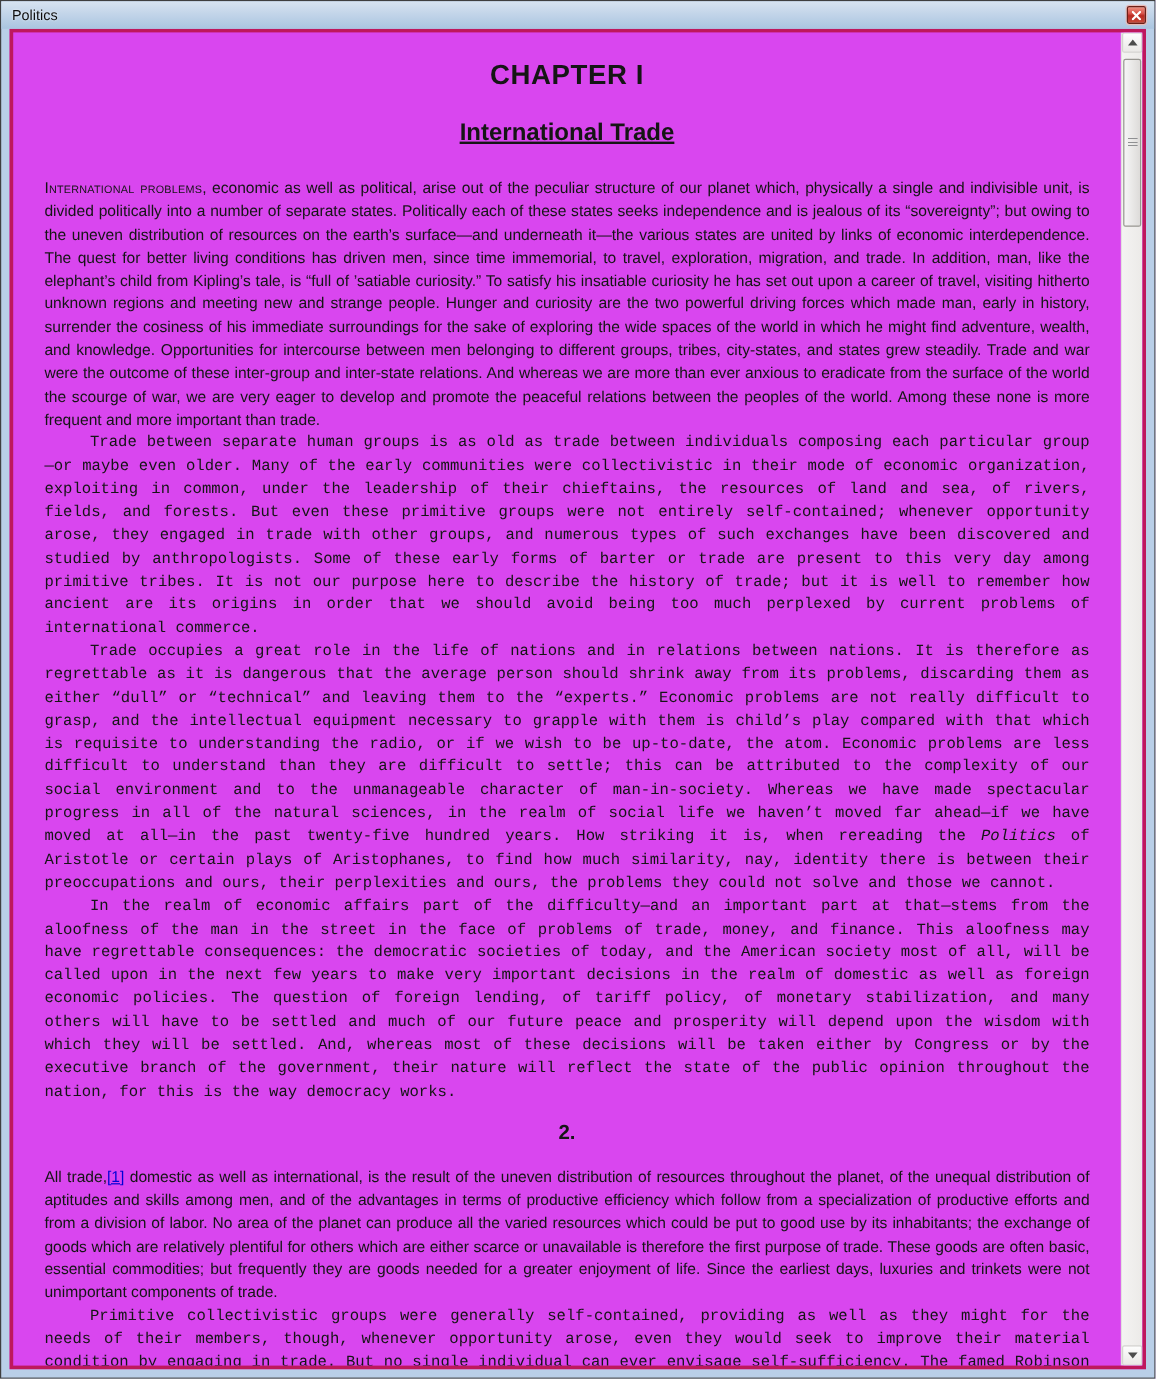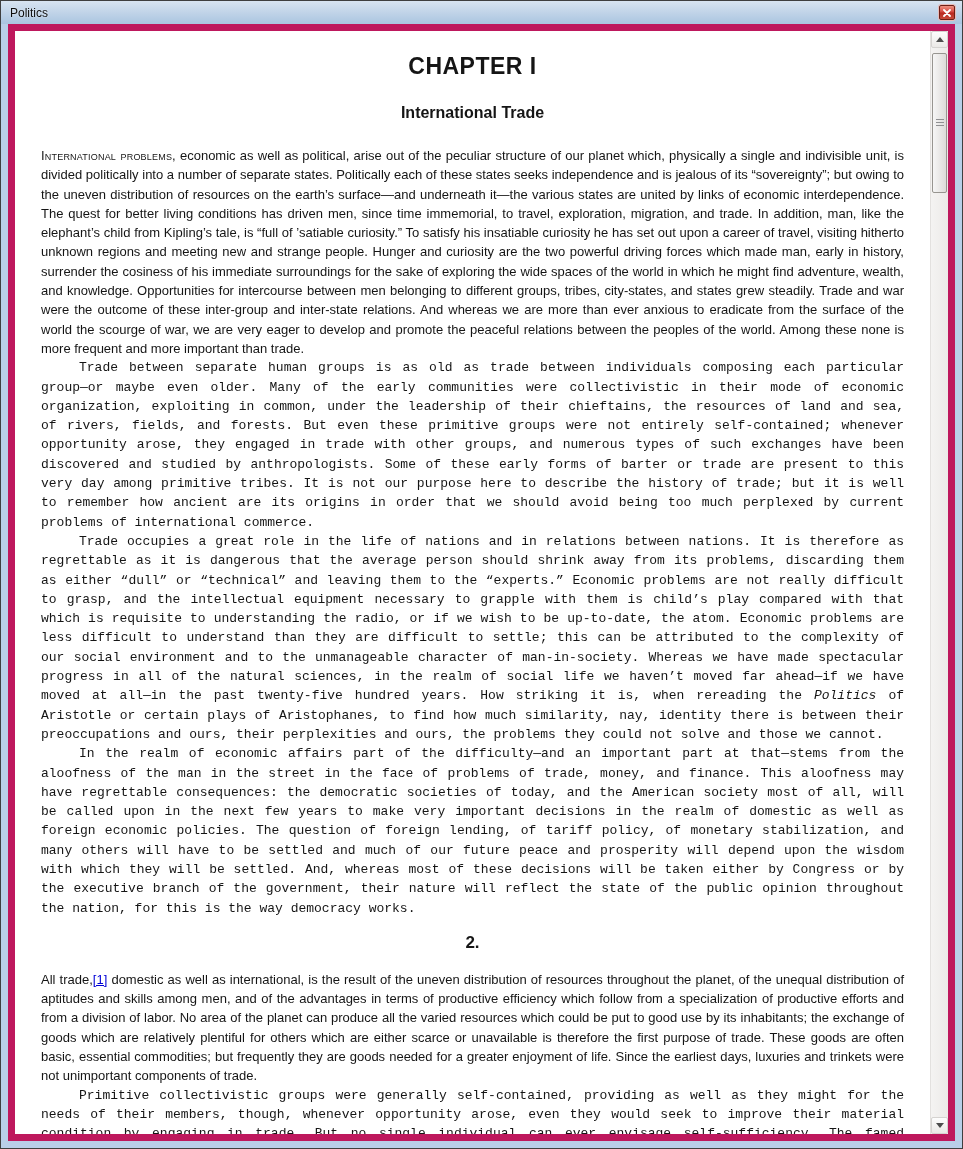--- a/index.html
+++ b/index.html
@@ -46,46 +46,47 @@
     align-items: center;
     justify-content: center;
     cursor: default;
   }
   .close-btn svg { display: block; }
 
   
   .main {
     flex: 1 1 auto;
     margin: 0 7px 7px 7px;
-    border: 7px solid #be185d;
-    background: #ffffff;
+    border: 3px solid #be185d;
+    background: #d946ef;
     display: flex;
     overflow: hidden;
   }
 
   .page {
     flex: 1 1 auto;
     overflow: hidden;
     padding: 14px 26px 0 26px;
     color: #151515;
   }
 
   h1.chapter {
     text-align: center;
     font-size: 23px;
     font-weight: bold;
     margin-top: 8px;
     letter-spacing: 0.5px;
   }
   h2.chapter-sub {
     text-align: center;
-    font-size: 16px;
+    font-size: 20px;
     font-weight: bold;
     margin-top: 24px;
     margin-bottom: 24px;
+    text-decoration: underline;
   }
   .body-text p {
     font-size: 13px;
     line-height: 19.3px;
     text-align: justify;
     margin: 0;
   }
   .body-text p.indent { text-indent: 38px; font-family: Liberation Mono, monospace; }
   .smallcaps {
     font-variant: small-caps;

